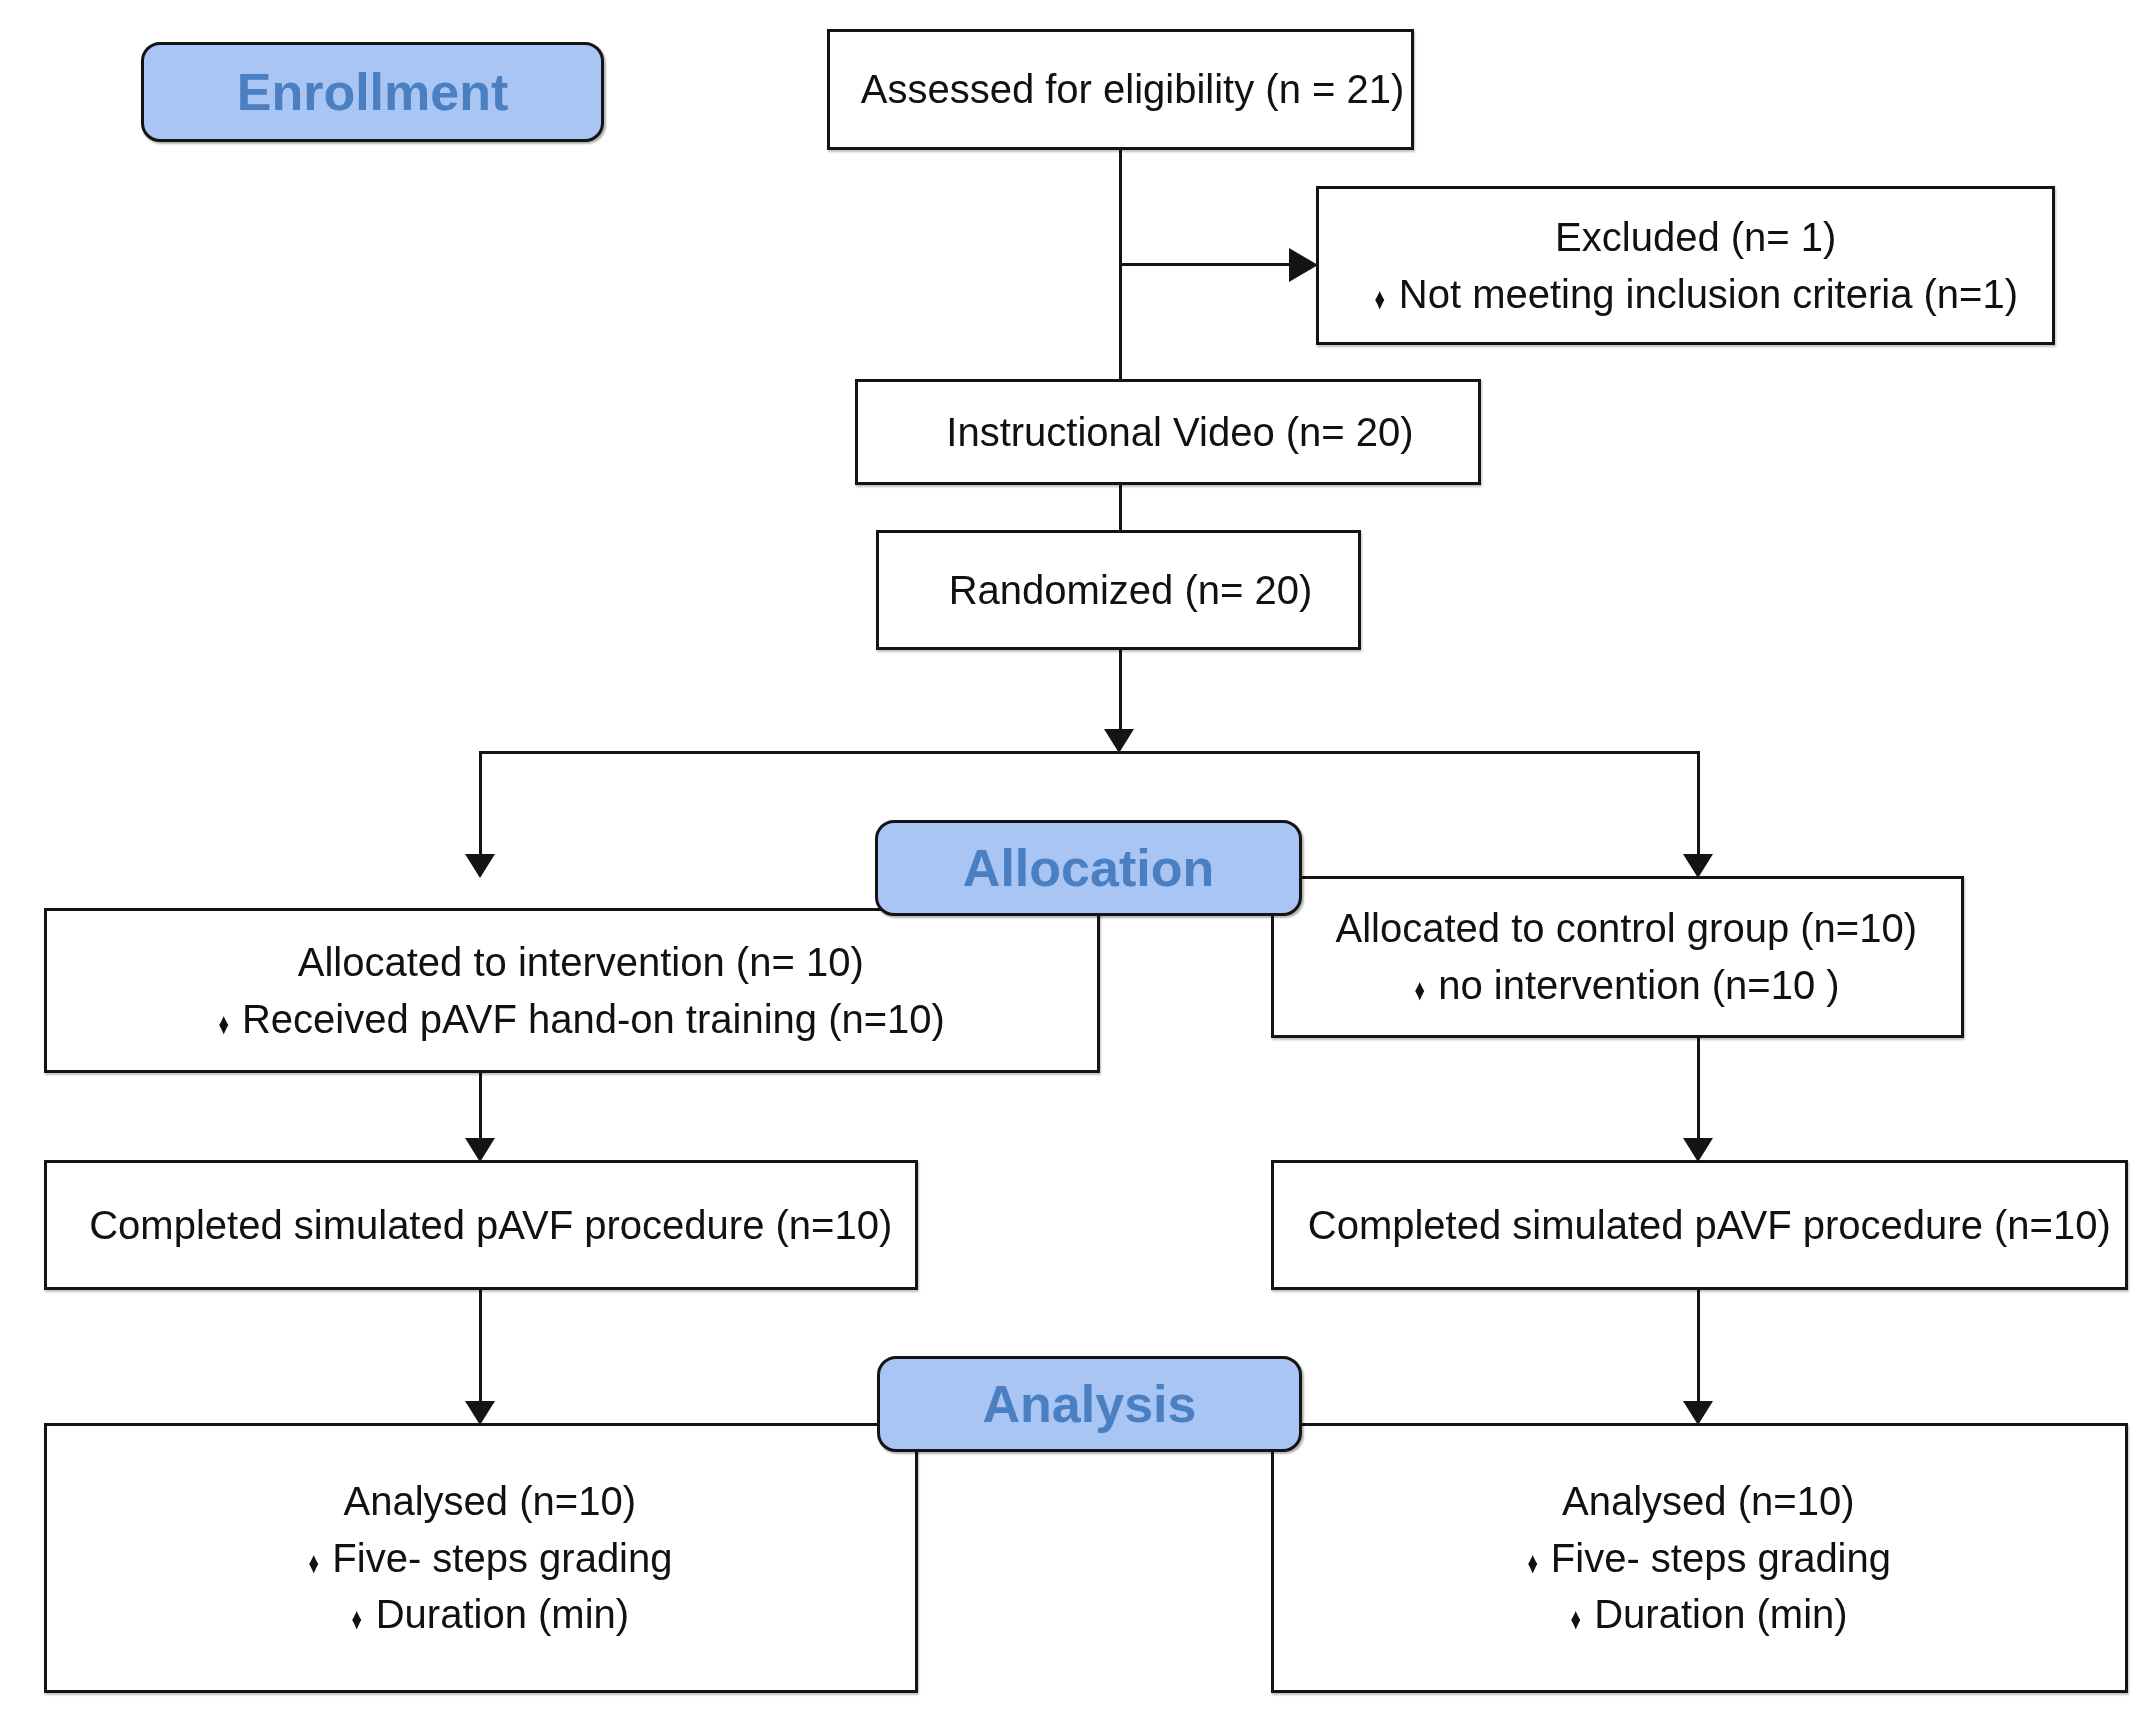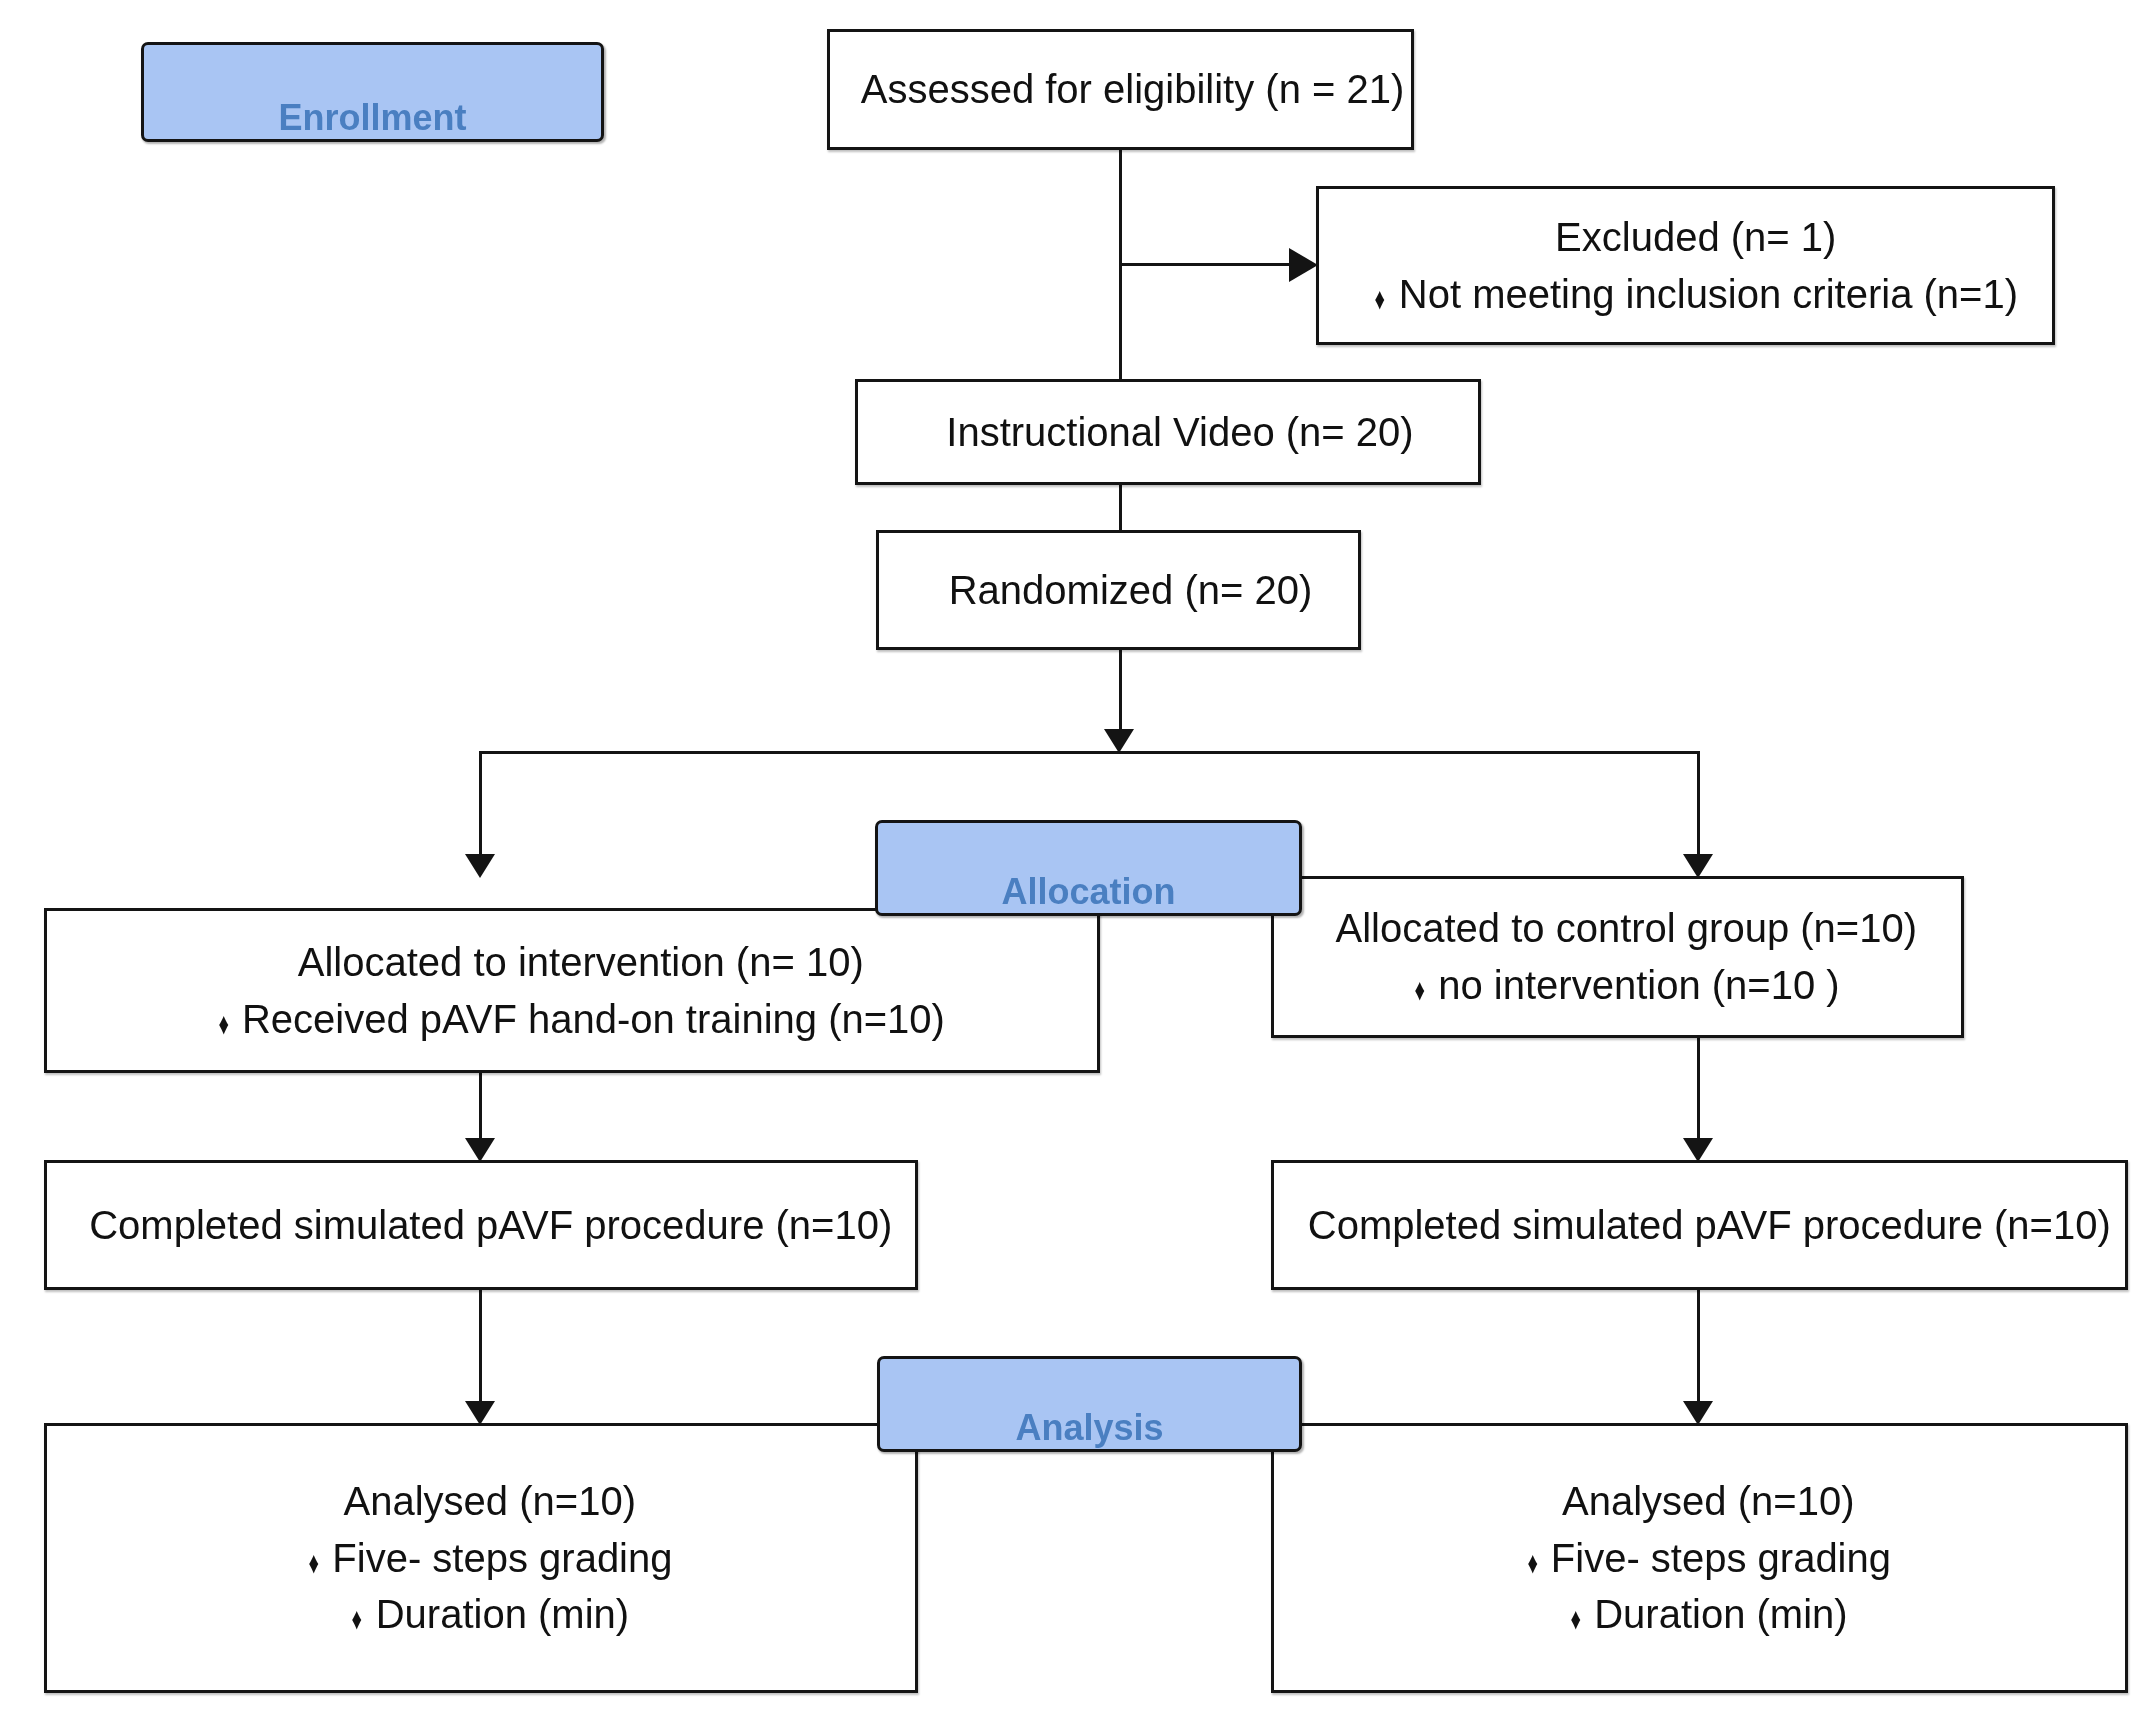--- a/index.html
+++ b/index.html
@@ -46,28 +46,28 @@
     display: inline-block;
     font-size: 0.66em;
     transform: scaleX(0.78) scaleY(1.15);
     margin-right: 0.45em;
   }
   
   .stage-tab {
     position: absolute;
     background: var(--tab-fill, #a9c5f3);
     border: 3.4px solid var(--line-color, #111111);
-    border-radius: 7px;
+    border-radius: 19px;
     box-sizing: border-box;
     box-shadow: 1.4px 2px 2px rgba(0,0,0,0.3);
     z-index: 5;
     display: flex;
-    align-items: flex-end;
+    align-items: center;
     justify-content: center;
-    font-size: 36px;
+    font-size: 52px;
     font-weight: bold;
     color: var(--tab-text, #4a7fc1);
   }
   
   .vline, .hline {
     position: absolute;
     background: var(--line-color, #111111);
     z-index: 1;
   }
   .vline { width: 3.4px; }

